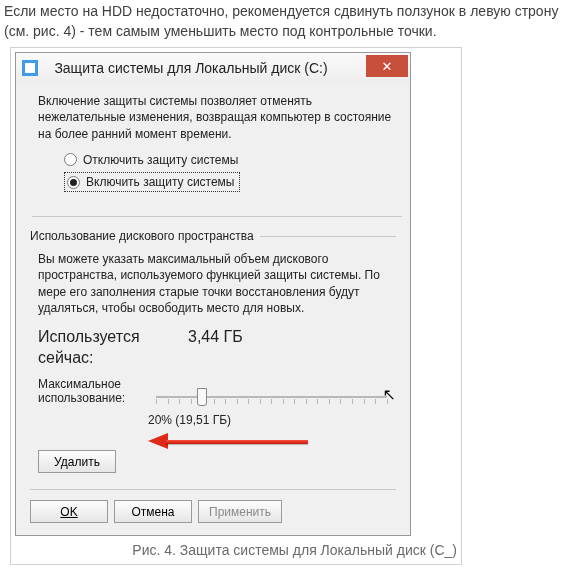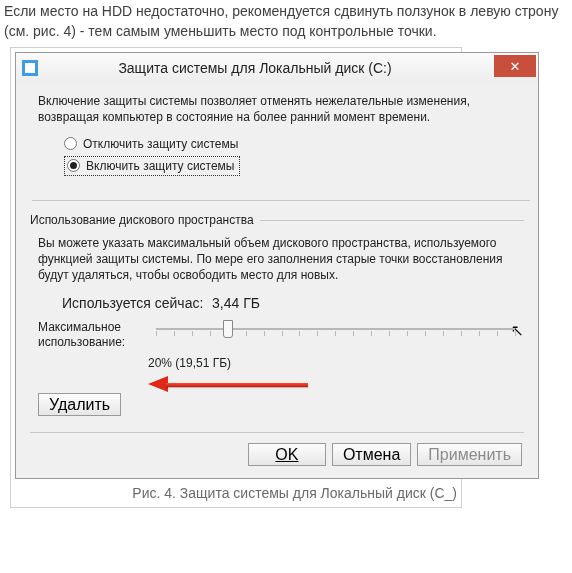--- a/index.html
+++ b/index.html
@@ -17,21 +17,21 @@
     line-height: 1.4;
     color: #404040;
   }
   .figure-wrap {
     margin: 0 8px 0 10px;
     border: 1px solid #d0d0d0;
     padding: 4px;
     width: 452px;
   }
   .dialog {
-    width: 524px;
+    width: 396px;
     background: #f0f0f0;
     border: 1px solid #999;
     font-size: 12px;
   }
   .titlebar {
     display: flex;
     align-items: center;
     background: linear-gradient(#fafafa,#ededed);
     height: 30px;
     padding: 0 0 0 6px;
@@ -127,27 +127,26 @@
     gap: 6px;
   }
   .sep {
     height: 1px;
     background: #c8c8c8;
     margin: 24px -6px 12px -6px;
   }
   .kv {
     display: flex;
     margin-top: 10px;
-    font-size: 14px;
-    margin-left: 24px;
+    font-size: 16px;
   }
   .kv .k { flex: 0 0 150px; }
   .slider-row {
     display: flex;
-    align-items: flex-start;
+    align-items: flex-end;
     margin-top: 8px;
     gap: 6px;
   }
   .slider-label {
     flex: 0 0 112px;
     font-size: 12px;
     line-height: 1.2;
   }
   .track {
     flex: 1;
@@ -223,37 +222,37 @@
   }
   .delete-text {
     flex: 1;
     font-size: 12px;
   }
   .btn {
     min-width: 78px;
     height: 23px;
     background: linear-gradient(#fdfdfd,#e6e6e6);
     border: 1px solid #9a9a9a;
-    font-size: 16px;
+    font-size: 12px;
     font-family: inherit;
     cursor: pointer;
     padding: 0 10px;
   }
   .btn.disabled {
     color: #8b8b8b;
     cursor: default;
   }
   .hr-full {
     height: 1px;
     background: #c8c8c8;
     margin: 16px 0 10px 0;
   }
   .footer-btns {
     display: flex;
-    justify-content: flex-end;
+    justify-content: flex-start;
     gap: 6px;
     padding-right: 2px;
   }
   .caption {
     text-align: right;
     font-size: 14px;
     color: #6a6a6a;
     padding: 6px 0 2px 0;
   }
 </style>

